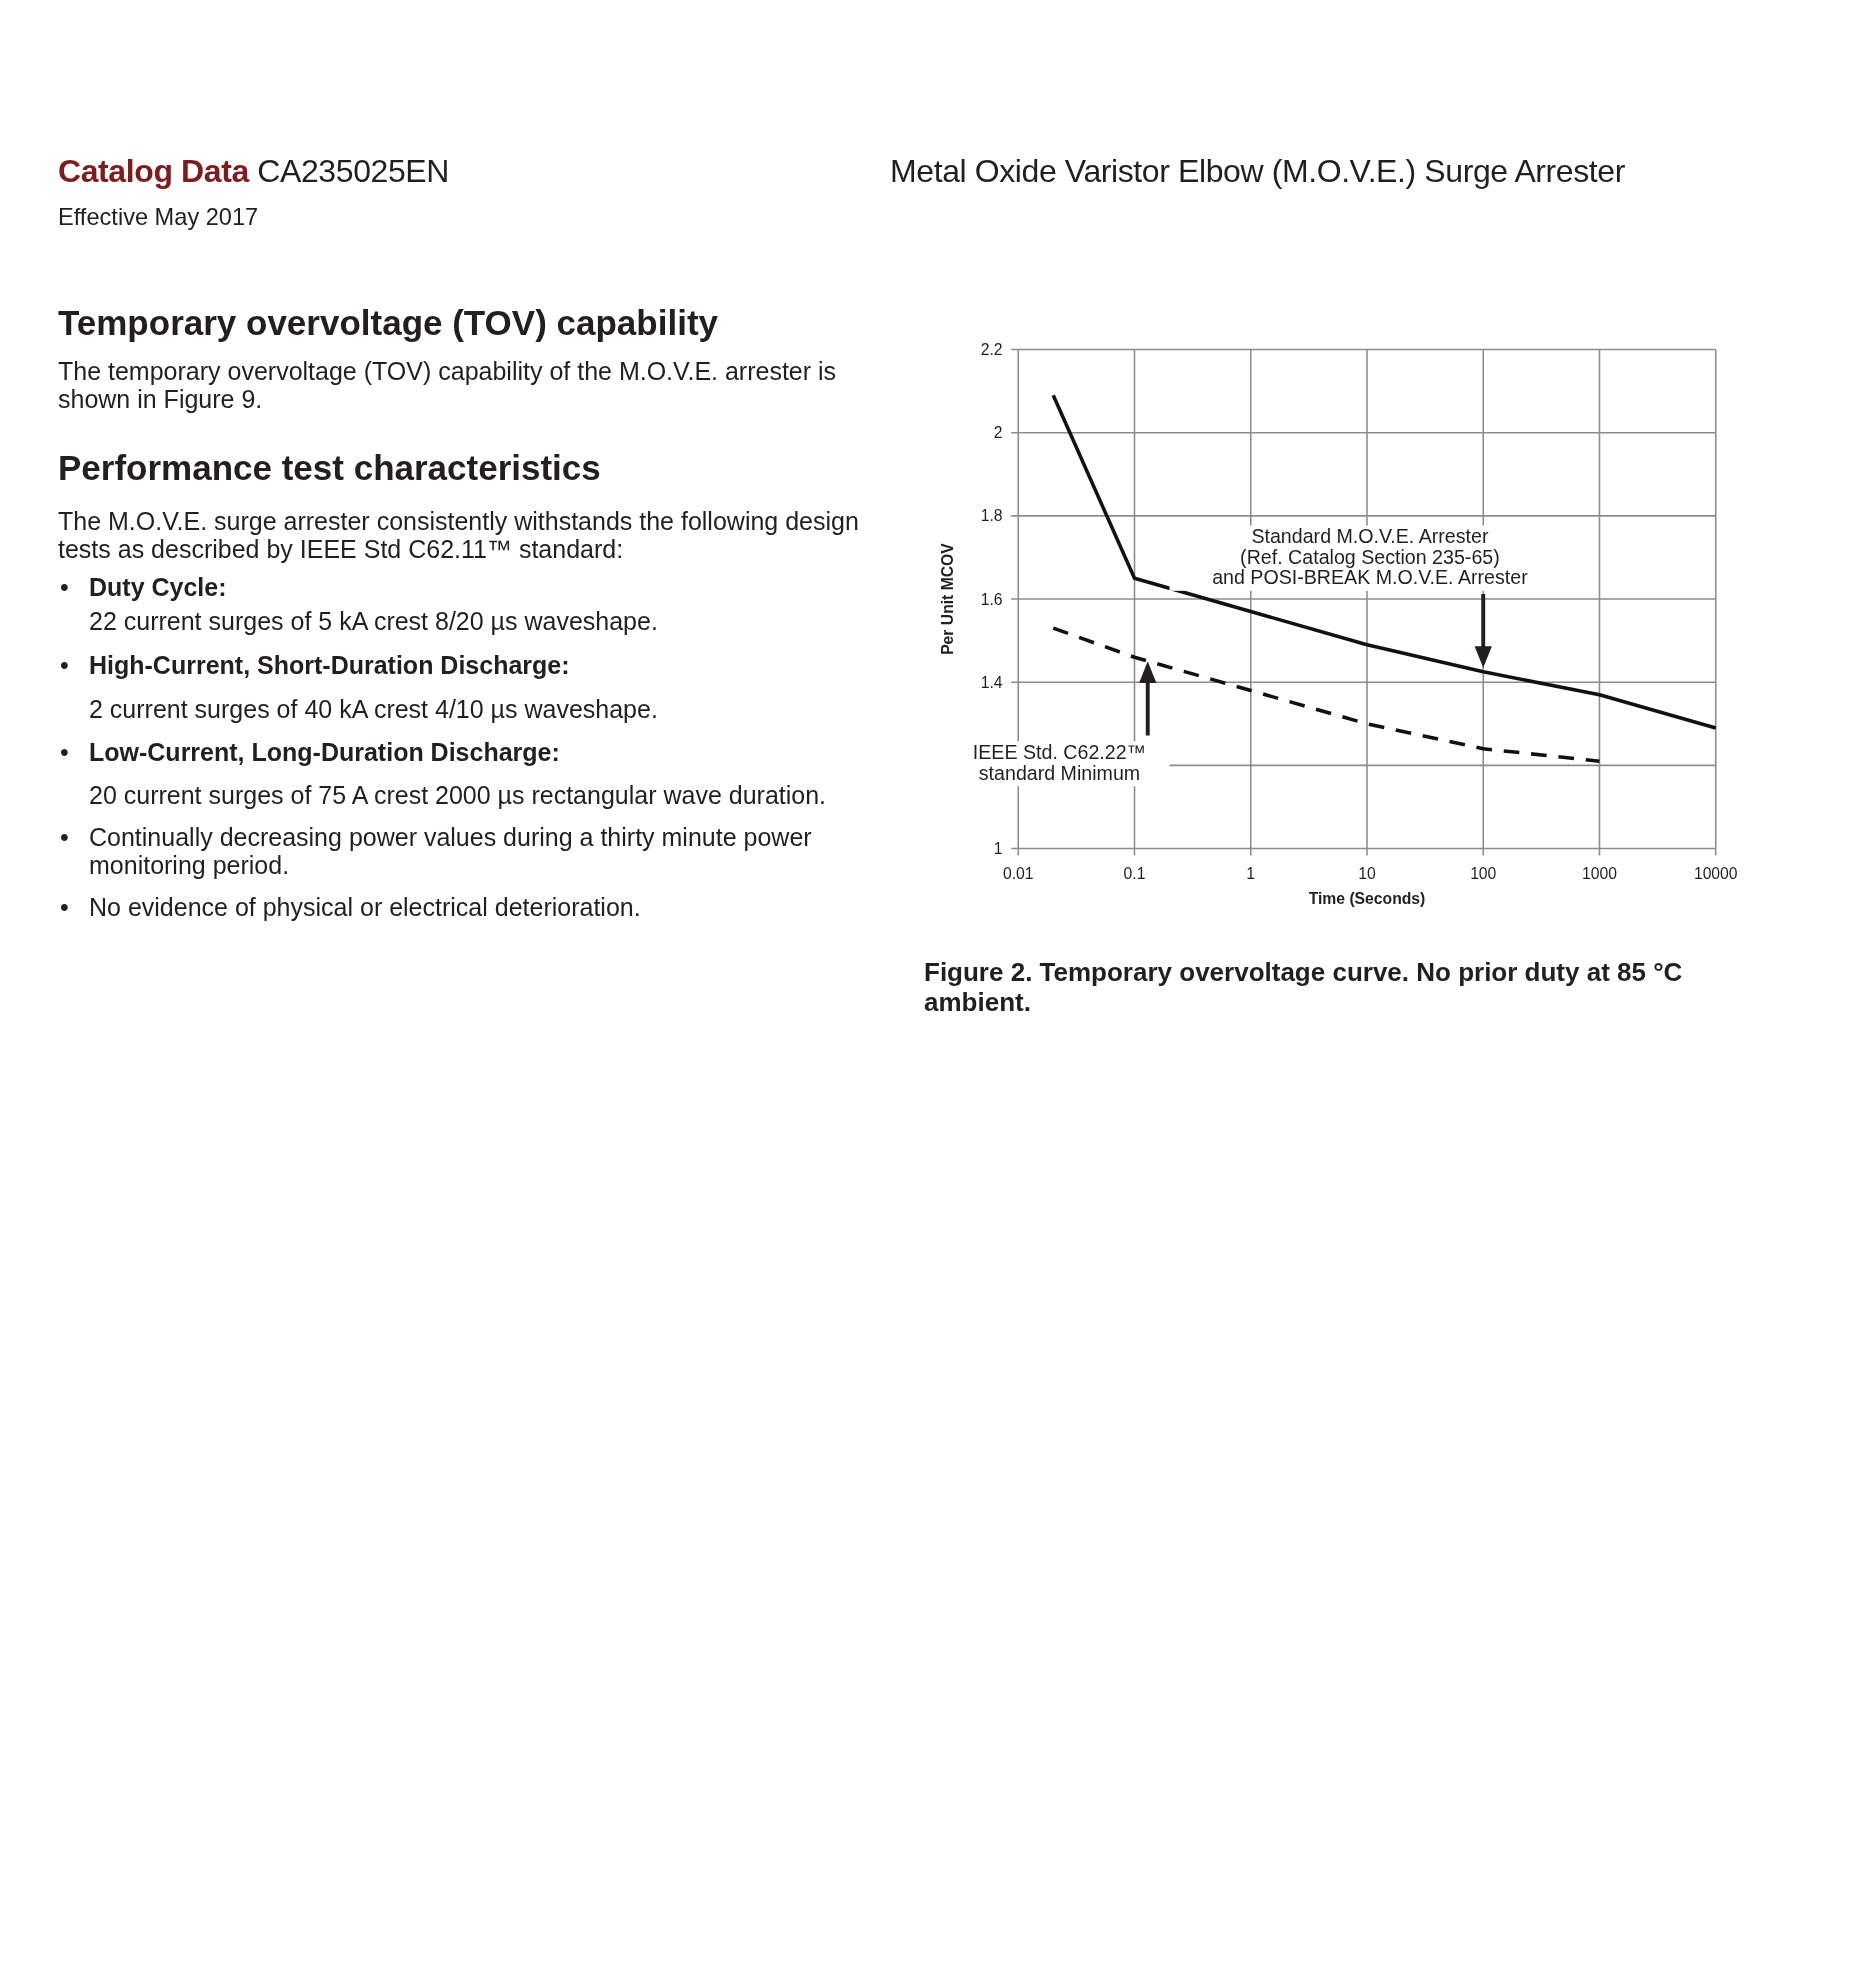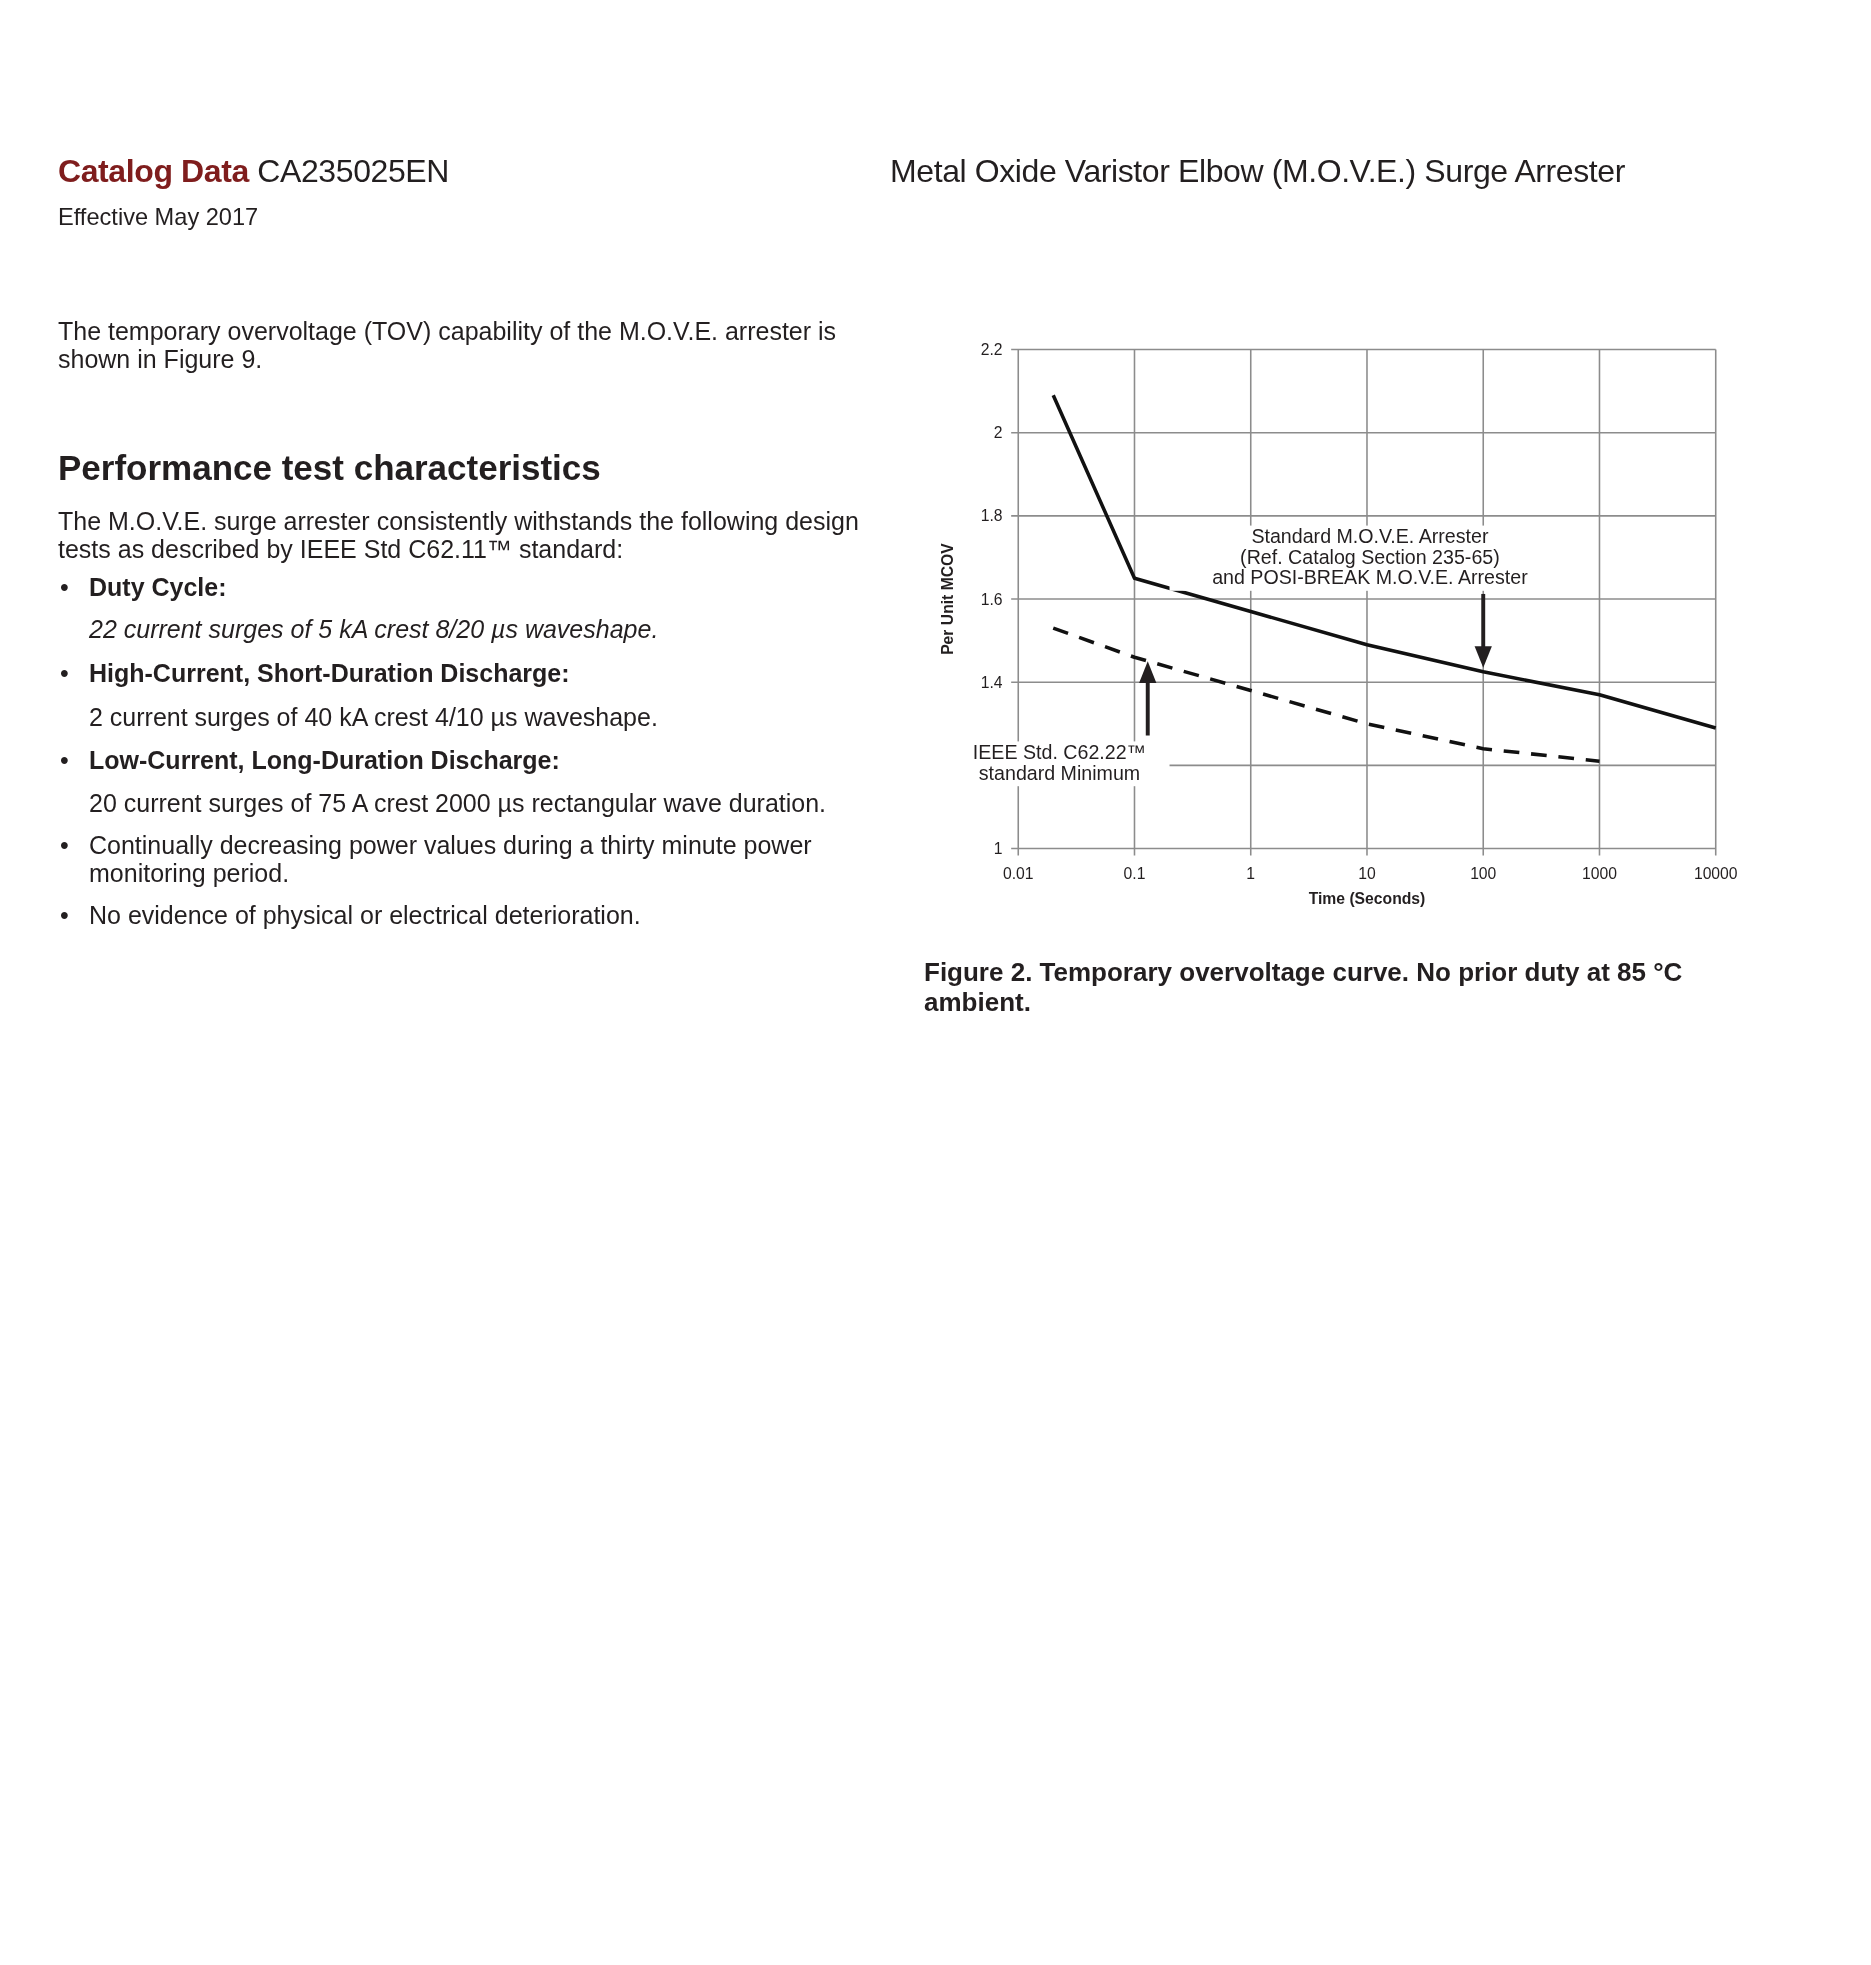--- a/index.html
+++ b/index.html
@@ -23,32 +23,33 @@
 </head>
 <body>
 
 <div class="abs hdr-left">
   <span class="light">Catalog Data </span><span>CA235025EN</span>
 </div>
 <div class="abs hdr-right">Metal Oxide Varistor Elbow (M.O.V.E.) Surge Arrester</div>
 <div class="abs hdr-sub">Effective May 2017</div>
 
 <div class="abs col" style="top:303px;">
+  <h2>Temporary overvoltage (TOV) capability</h2>
   <p style="margin-top:14px;">The temporary overvoltage (TOV) capability of the M.O.V.E. arrester is shown in Figure 9.</p>
 </div>
 
 <div class="abs col" style="top:448px;">
   <h2>Performance test characteristics</h2>
   <p style="margin-top:19px;">The M.O.V.E. surge arrester consistently withstands the following design tests as described by IEEE Std C62.11™ standard:</p>
 
   <div class="bullet" style="margin-top:10.2px;">
     <span class="dot">•</span>
     <b>Duty Cycle:</b>
   </div>
-  <div class="indent" style="margin-top:14px;font-style:italic;">22 current surges of 5 kA crest 8/20 µs waveshape.</div>
+  <div class="indent" style="margin-top:6px;">22 current surges of 5 kA crest 8/20 µs waveshape.</div>
 
   <div class="bullet" style="margin-top:15.7px;">
     <span class="dot">•</span>
     <b>High-Current, Short-Duration Discharge:</b>
   </div>
   <div class="indent" style="margin-top:15.7px;">2 current surges of 40 kA crest 4/10 µs waveshape.</div>
 
   <div class="bullet" style="margin-top:15.7px;">
     <span class="dot">•</span>
     <b>Low-Current, Long-Duration Discharge:</b>

